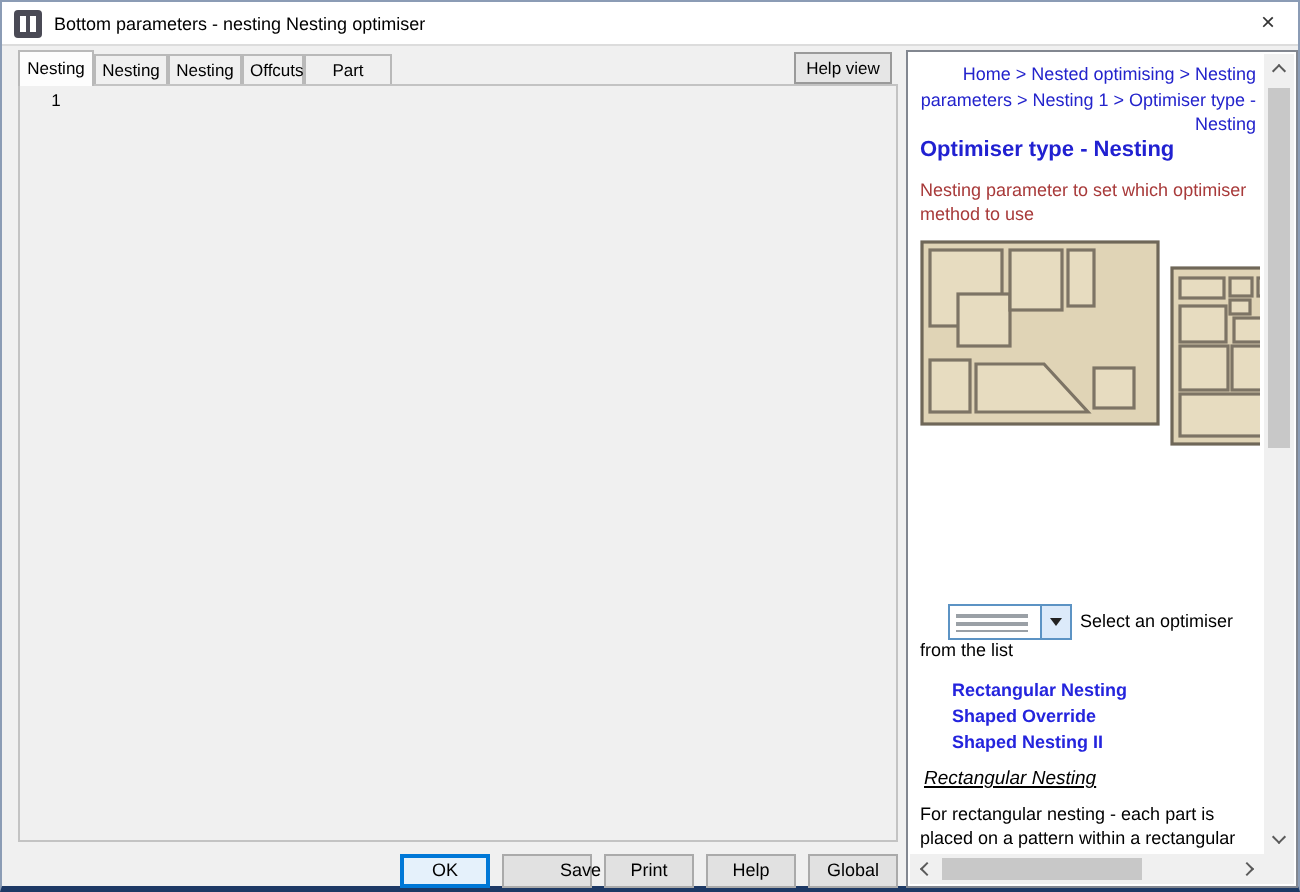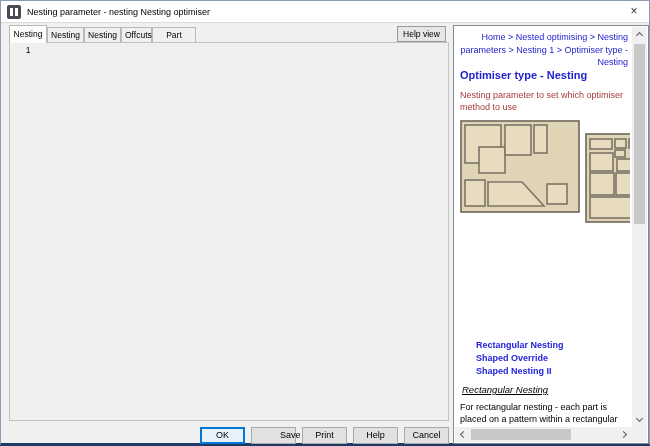--- a/index.html
+++ b/index.html
@@ -113,21 +113,21 @@
       <rect class="part" x="5" y="64" width="52" height="21"></rect>
       <rect class="part" x="59" y="64" width="26" height="21"></rect>
     </symbol>
   </defs>
 </svg>
 
 <div id="win">
 
   <div class="titlebar">
     <span class="appicon"></span>
-    <span class="title-text">Nesting parameter - nesting Nesting optimiser</span>
+    <span class="title-text">Bottom parameters - nesting Nesting optimiser</span>
     <span class="close-btn">×</span>
   </div>
 
   <div class="tab active" style="left:8px; width:38px;">Nesting 1</div>
   <div class="tab" style="left:46px; width:37px;">Nesting 2</div>
   <div class="tab" style="left:83px; width:37px;">Nesting 3</div>
   <div class="tab" style="left:120px; width:31px;">Offcuts</div>
   <div class="tab" style="left:151px; width:44px;">Part division</div>
   <div class="helpview-btn">Help view &lt;&lt;</div>
 
@@ -248,37 +248,43 @@
   <span class="chk" style="left:139px; top:381px;"></span>
   <span class="lbl" style="left:293px; top:382px;">Extended optimiser time</span>
   <span class="chk" style="left:417px; top:381px;"></span>
   <span class="lbl" style="left:14px; top:401px;">Critical waste margin for rectangular parts</span>
   <div class="inp" style="left:233px; top:398px; width:49px; height:14px;">0.0</div>
 
   <div class="btn focused" style="left:199px;">OK</div>
   <div class="btn" style="left:250px;padding-left:28px;">Save As</div>
   <div class="btn" style="left:301px;">Print</div>
   <div class="btn" style="left:352px;">Help</div>
-  <div class="btn" style="left:403px;">Cancel</div>
+  <div class="btn" style="left:403px;">Global</div>
 
   <div class="helppanel">
     <div class="breadcrumb">Home &gt; Nested optimising &gt; Nesting parameters &gt; Nesting 1 &gt; Optimiser type - Nesting</div>
     <div class="help-heading">Optimiser type - Nesting</div>
     <div class="help-subtitle">Nesting parameter to set which optimiser method to use</div>
 
     <svg style="position:absolute; left:6px; top:94px;" width="120" height="93">
       <use href="#b1" x="0" y="0" width="120" height="93"></use>
     </svg>
     <div style="position:absolute; left:131px; top:107px; width:45px; height:90px; overflow:hidden;">
       <svg width="100" height="90">
           <use href="#b2" x="0" y="0" width="100" height="90"></use>
         </svg>
     </div>
 
 
+    <div style="position:absolute; left:6px; top:276px; width:172px; font-size:9px; line-height:11.8px;">
+      <span class="ddgraphic" style="margin-left:14px;">
+        <span class="bars"></span>
+        <span class="ddbtn"></span>
+      </span><span>Select an optimiser from the list</span>
+    </div>
 
     <div class="help-link" style="left:22px; top:314px;">Rectangular Nesting</div>
     <div class="help-link" style="left:22px; top:327px;">Shaped Override</div>
     <div class="help-link" style="left:22px; top:340px;">Shaped Nesting II</div>
 
     <div class="help-section" style="left:8px; top:358px;">Rectangular Nesting</div>
     <div class="help-para" style="left:6px; top:376px; width:172px;">For rectangular nesting - each part is placed on a pattern within a rectangular area.</div>
 
     <div class="vscroll">
       <span class="sbtn" style="top:0;">

